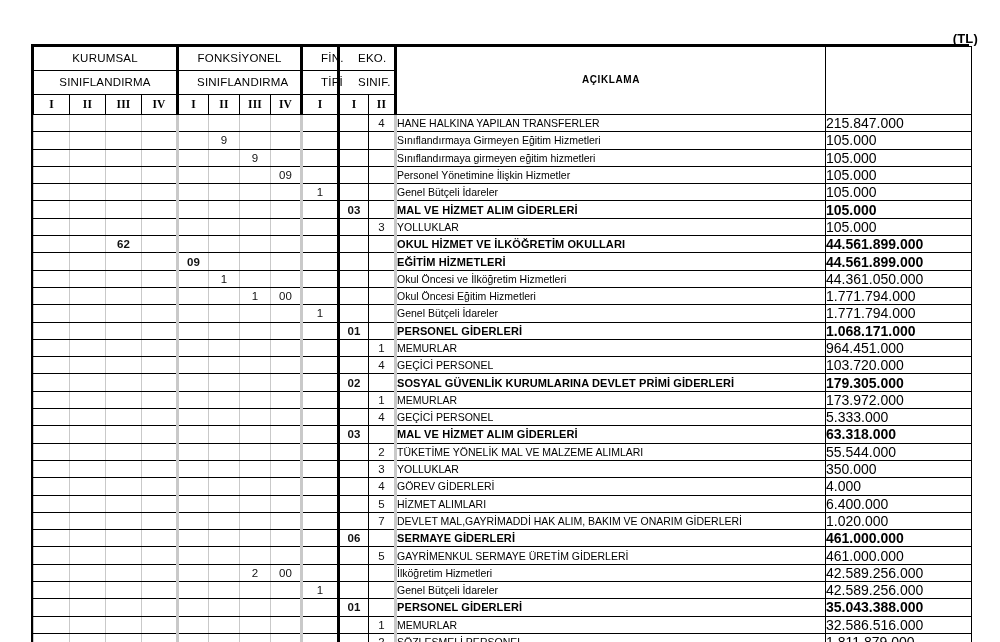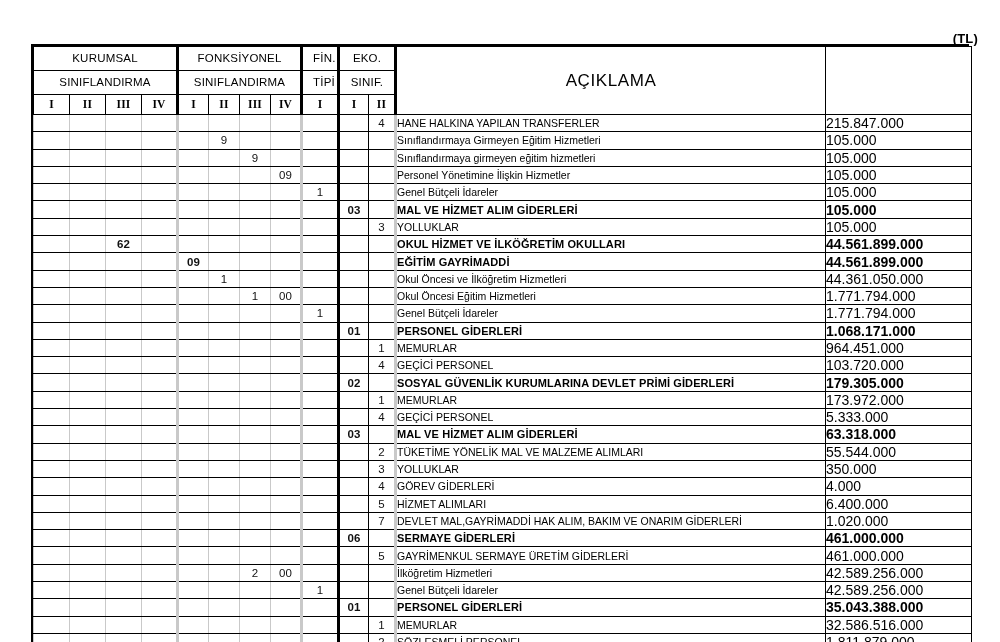--- a/index.html
+++ b/index.html
@@ -64,31 +64,31 @@
   thead td {
     text-align: center;
     font-weight: bold;
     font-size: 11.5px;
     letter-spacing: .2px;
     height: 21px;
     line-height: 1.05;
   }
   thead td.grp-title {
     font-size: 11.5px;
-    padding: 1px 10px;
+    padding: 1px 18px;
   }
   thead td.roman {
     font-size: 11.5px;
     font-weight: bold;
     height: 19px;
     font-family: "Liberation Serif", serif;
   }
   thead td.aciklama {
-    font-size: 17px;
-    font-weight: normal;
+    font-size: 10px;
+    font-weight: bold;
     letter-spacing: .6px;
   }
   thead td.amt-head { }
 
   
   tbody tr { height: 16.3px; }
   tbody td { height: 16.3px; }
 
   td.code {
     text-align: center;
@@ -309,21 +309,21 @@
             <td class="code faint"></td>
             <td class="code faint b"></td>
             <td class="code faint grp-end"></td>
             <td class="code faint grp-start b">09</td>
             <td class="code faint"></td>
             <td class="code faint"></td>
             <td class="code faint grp-end"></td>
             <td class="code grp-start grp-end"></td>
             <td class="code grp-start b"></td>
             <td class="code faint grp-end"></td>
-            <td class="desc b">EĞİTİM GAYRİMADDİ</td>
+            <td class="desc b">EĞİTİM HİZMETLERİ</td>
             <td class="amt b">44.561.899.000</td>
           </tr>
           <tr>
             <td class="code faint"></td>
             <td class="code faint"></td>
             <td class="code faint b"></td>
             <td class="code faint grp-end"></td>
             <td class="code faint grp-start b"></td>
             <td class="code faint">1</td>
             <td class="code faint"></td>

